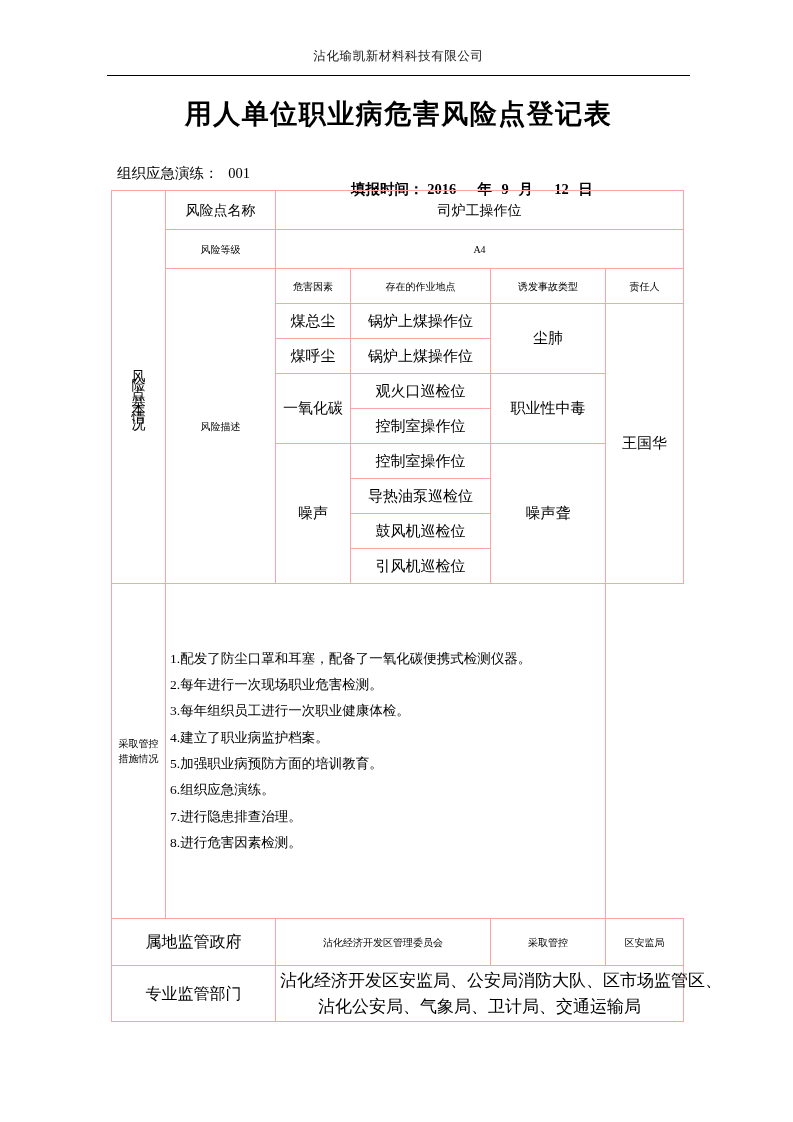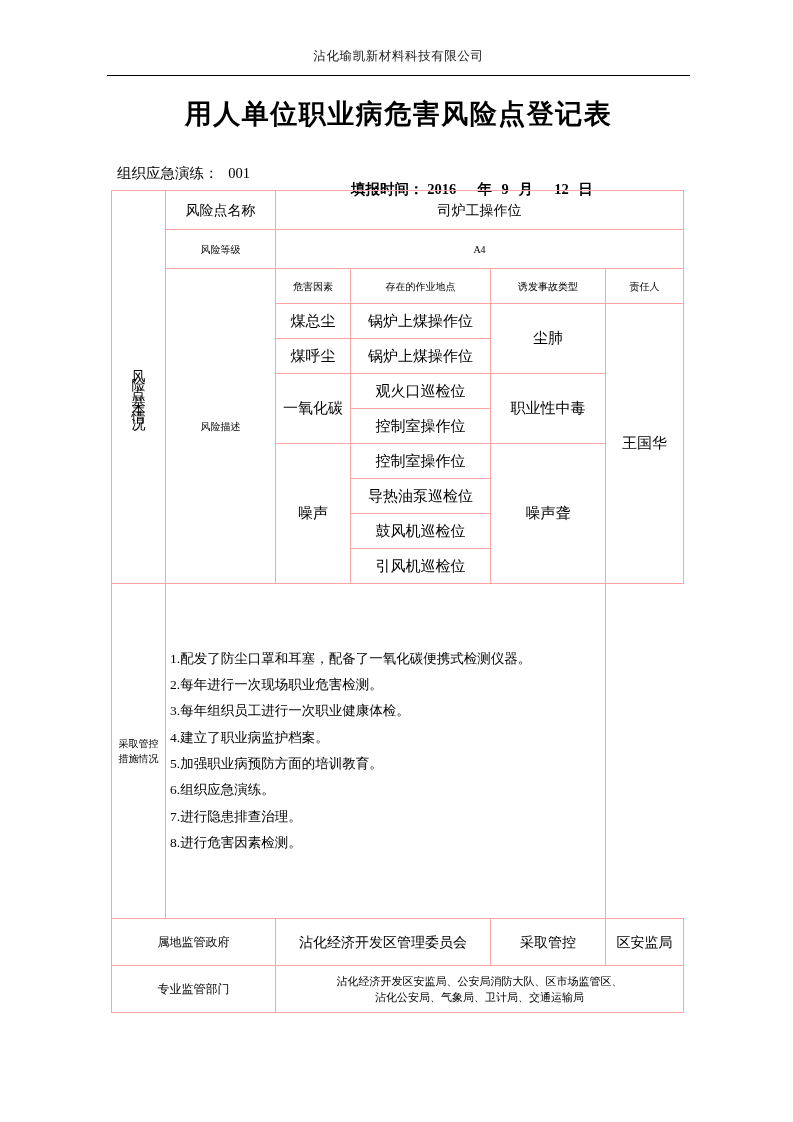--- a/index.html
+++ b/index.html
@@ -149,26 +149,26 @@
     font-size: 13.5px;
     line-height: 1.95;
     text-align: left;
   }
   .measures-list .m-item {
     display: block;
     white-space: normal;
   }
 
   
-  td.bottom-lbl { height: 42px; font-size: 12px; }
-  td.bottom-val { font-size: 14px; line-height: 1.5; }
+  td.bottom-lbl { height: 42px; font-size: 16px; }
+  td.bottom-val { font-size: 10px; line-height: 1.5; }
   td.spec-body {
     text-align: left;
     padding: 6px 8px 6px 10px;
-    font-size: 11px;
+    font-size: 17px;
     line-height: 1.75;
   }
   .nowrap { white-space: nowrap; }
 </style>
 </head>
 <body>
 
 <div class="page">
 
   <div class="company-header">沾化瑜凯新材料科技有限公司</div>

